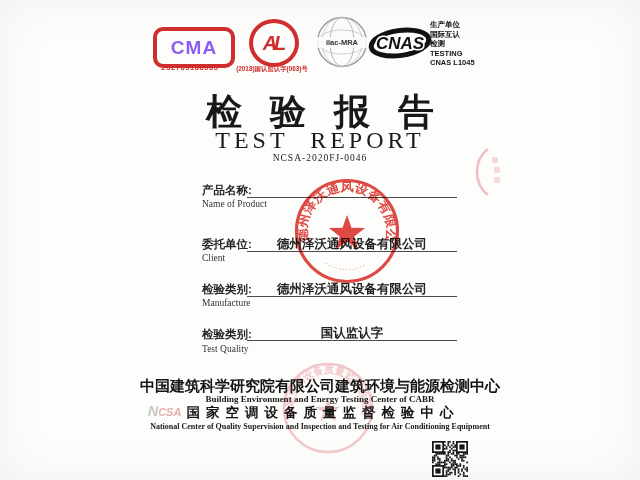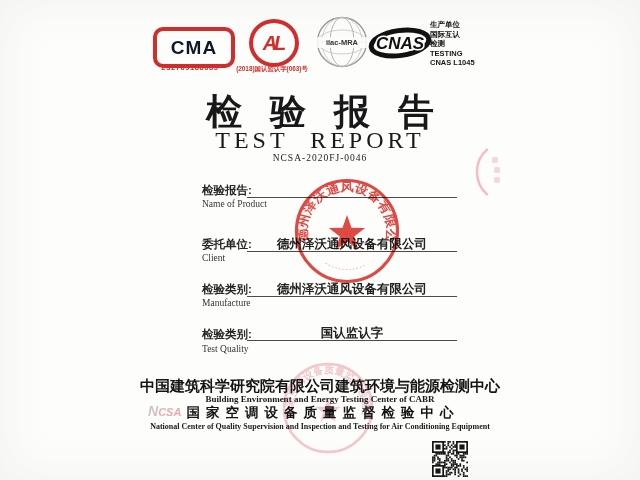--- a/index.html
+++ b/index.html
@@ -4,21 +4,21 @@
 <style>
   html,body{margin:0;padding:0;background:#f2f2ف0;background:#f0f0ee;}
   #page{
     position:relative;width:640px;height:480px;background:#fdfdfb;
     font-family:"Liberation Sans",sans-serif;color:#1c1c1c;overflow:hidden;
     box-shadow:inset 0 0 50px rgba(90,90,80,.07);
   }
   .abs{position:absolute;}
   
   .cma{left:153px;top:27px;width:74px;height:33px;border:4px solid #cf2e2c;border-radius:10px;
-       display:flex;align-items:center;justify-content:center;color:#0f172a;font-weight:800;
+       display:flex;align-items:center;justify-content:center;color:#8b5cf6;font-weight:800;
        font-size:19px;letter-spacing:1px;}
   .cma-num{left:148px;top:63px;width:84px;text-align:center;color:#cf2e2c;font-size:7.5px;letter-spacing:.6px;font-weight:600;}
   .cal{left:249px;top:19px;width:40px;height:40px;border:4px solid #cf2e2c;border-radius:50%;
        display:flex;align-items:center;justify-content:center;color:#cf2e2c;font-weight:800;
        font-style:italic;font-size:20px;letter-spacing:-3px;padding-right:2px;}
   .cal-cap{left:226px;top:65px;width:92px;text-align:center;color:#cf2e2c;font-size:6.4px;white-space:nowrap;font-weight:600;}
   .ilac{left:316px;top:16px;width:52px;height:52px;}
   .ilac-band{left:314px;top:37px;width:56px;text-align:center;font-size:7.5px;font-weight:700;color:#333;
        background:rgba(253,253,251,.85);padding:1px 0;}
   .cnas{left:368px;top:25px;width:64px;height:36px;}
@@ -87,21 +87,21 @@
     <span>国际互认</span>
     <span>检测</span>
     <span>TESTING</span>
     <span>CNAS L1045</span>
   </div>
 
   <div class="abs title-en">TEST REPORT</div>
   <div class="abs title-zh">检验报告</div>
   <div class="abs report-no">NCSA-2020FJ-0046</div>
 
-  <div class="abs lab" style="top:183px">检验报告:</div>
+  <div class="abs lab" style="top:183px">产品名称:</div>
   <div class="abs lab-en" style="top:199px">Name of Product</div>
   <div class="abs uline" style="top:197px"></div>
 
   <div class="abs lab" style="top:237px">委托单位:</div>
   <div class="abs lab-en" style="top:253px">Client</div>
   <div class="abs val" style="top:236px">德州泽沃通风设备有限公司</div>
   <div class="abs uline" style="top:251px"></div>
 
   <div class="abs lab" style="top:282px">检验类别:</div>
   <div class="abs lab-en" style="top:298px">Manufacture</div>

